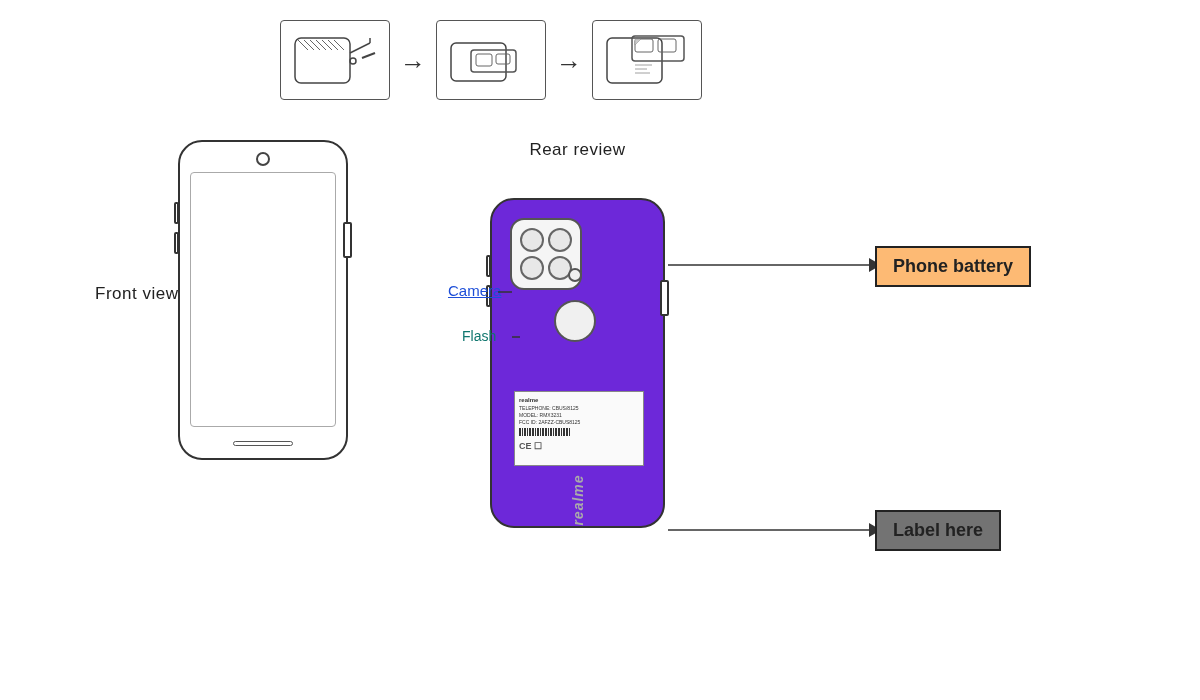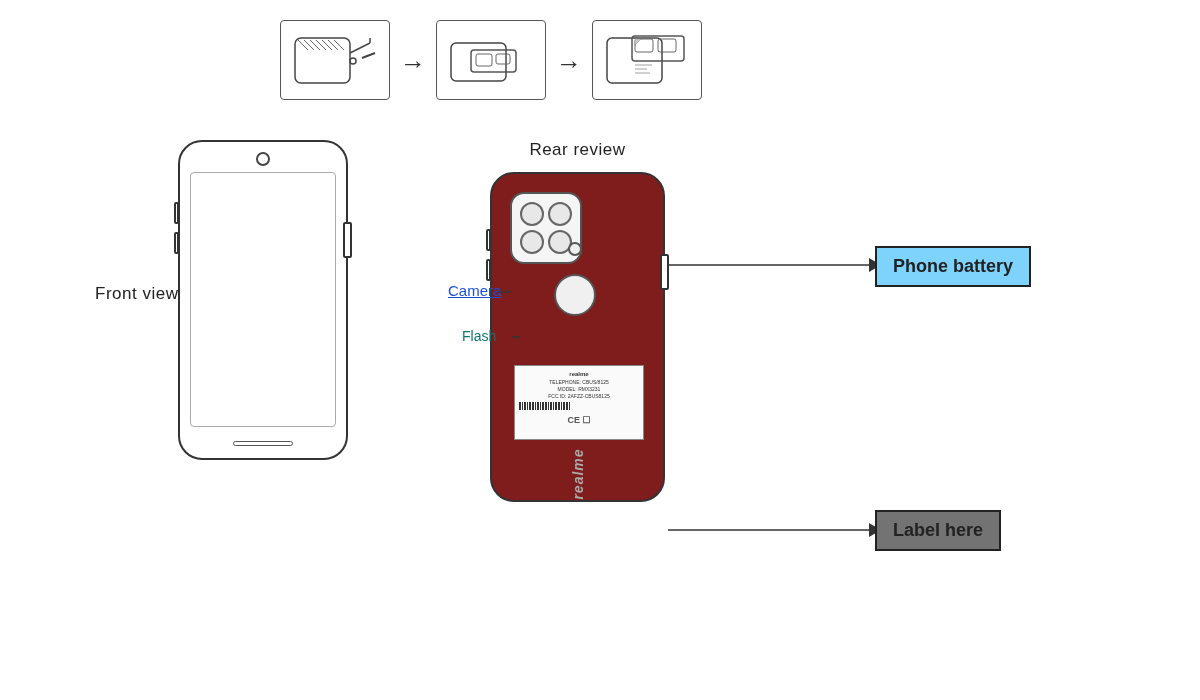--- a/index.html
+++ b/index.html
@@ -144,38 +144,38 @@
     }
 
     
     .rear-view {
       position: absolute;
       top: 140px;
       left: 490px;
       display: flex;
       flex-direction: column;
       align-items: center;
+      gap: 26px;
     }
 
     .rear-view-label {
       font-size: 17px;
       font-weight: normal;
       color: #222;
       margin-bottom: 12px;
       letter-spacing: 0.5px;
     }
 
     .phone-rear {
       width: 175px;
       height: 330px;
       border: 2.5px solid #333;
       border-radius: 24px;
       position: relative;
-      background: #7f1d1d;
-      text-align: center;
+      background: #6d28d9;
     }
 
     
     .camera-module {
       position: absolute;
       top: 18px;
       left: 18px;
       width: 72px;
       height: 72px;
       border: 2px solid #555;
@@ -296,21 +296,21 @@
     
     .battery-box {
       position: absolute;
       top: 246px;
       left: 875px;
       border: 2px solid #222;
       padding: 8px 16px;
       font-size: 18px;
       font-weight: bold;
       color: #222;
-      background: #7dd3fc;
+      background: #fdba74;
       white-space: nowrap;
     }
 
     
     .label-here-box {
       position: absolute;
       top: 510px;
       left: 875px;
       border: 2px solid #222;
       padding: 8px 16px;

